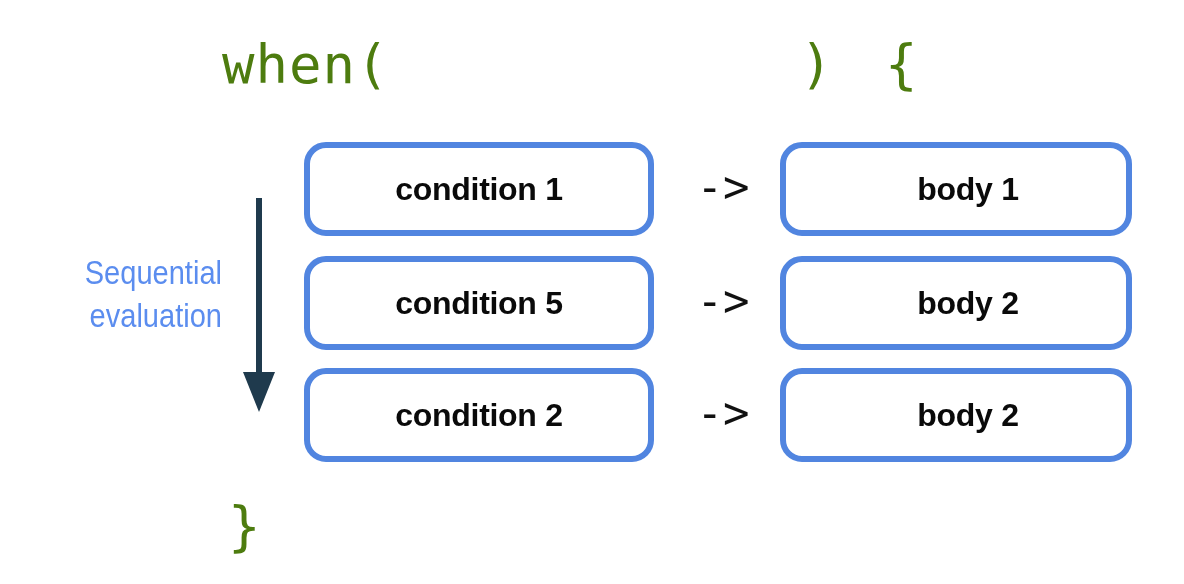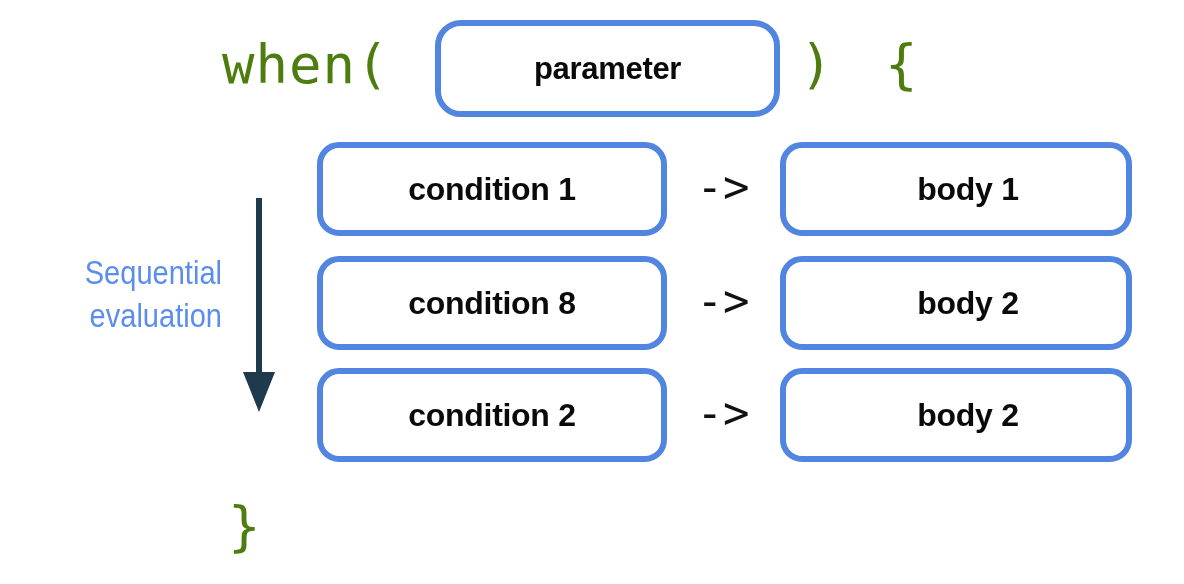--- a/index.html
+++ b/index.html
@@ -68,21 +68,21 @@
   #param-box {
     left: 435px;
     top: 20px;
     width: 345px;
     height: 97px;
     border-radius: 26px;
   }
   #param-box .rbox-label { font-size: 31px; }
 
   .cond-box {
-    left: 317px;
+    left: 304px;
     width: 350px;
     height: 94px;
   }
   .body-box {
     left: 780px;
     width: 352px;
     height: 94px;
     padding-left: 24px;
   }
   .row-1 { top: 142px; }
@@ -131,36 +131,33 @@
     height: 220px;
   }
 </style>
 </head>
 <body>
 
 <div id="canvas">
 
   <div class="code-text" id="when-keyword">when(</div>
 
-  <div class="rbox" id="param-box">
-    <span class="rbox-label">parameter</span>
-  </div>
 
   <div class="code-text" id="close-paren-brace">) {</div>
 
   <div class="rbox cond-box row-1">
     <span class="rbox-label">condition 1</span>
   </div>
   <div class="arrow-glyph ag-1">-&gt;</div>
   <div class="rbox body-box row-1">
     <span class="rbox-label">body 1</span>
   </div>
 
   <div class="rbox cond-box row-2">
-    <span class="rbox-label">condition 8</span>
+    <span class="rbox-label">condition 5</span>
   </div>
   <div class="arrow-glyph ag-2">-&gt;</div>
   <div class="rbox body-box row-2">
     <span class="rbox-label">body 2</span>
   </div>
 
   <div class="rbox cond-box row-3">
     <span class="rbox-label">condition 2</span>
   </div>
   <div class="arrow-glyph ag-3">-&gt;</div>

